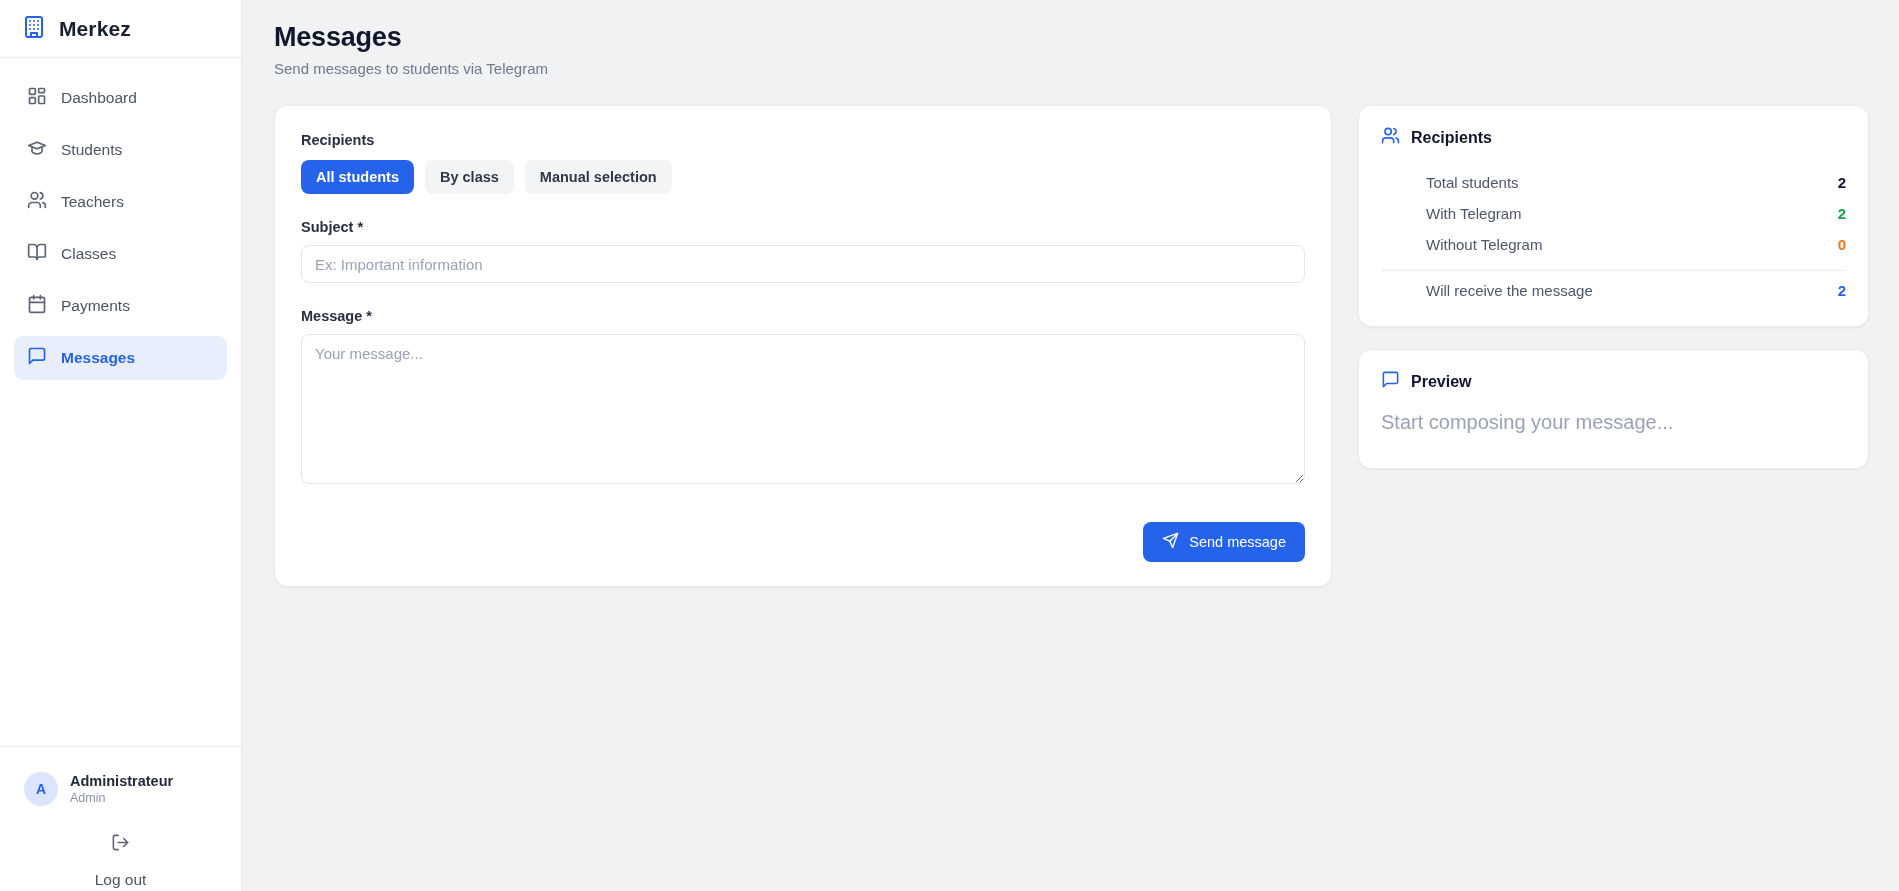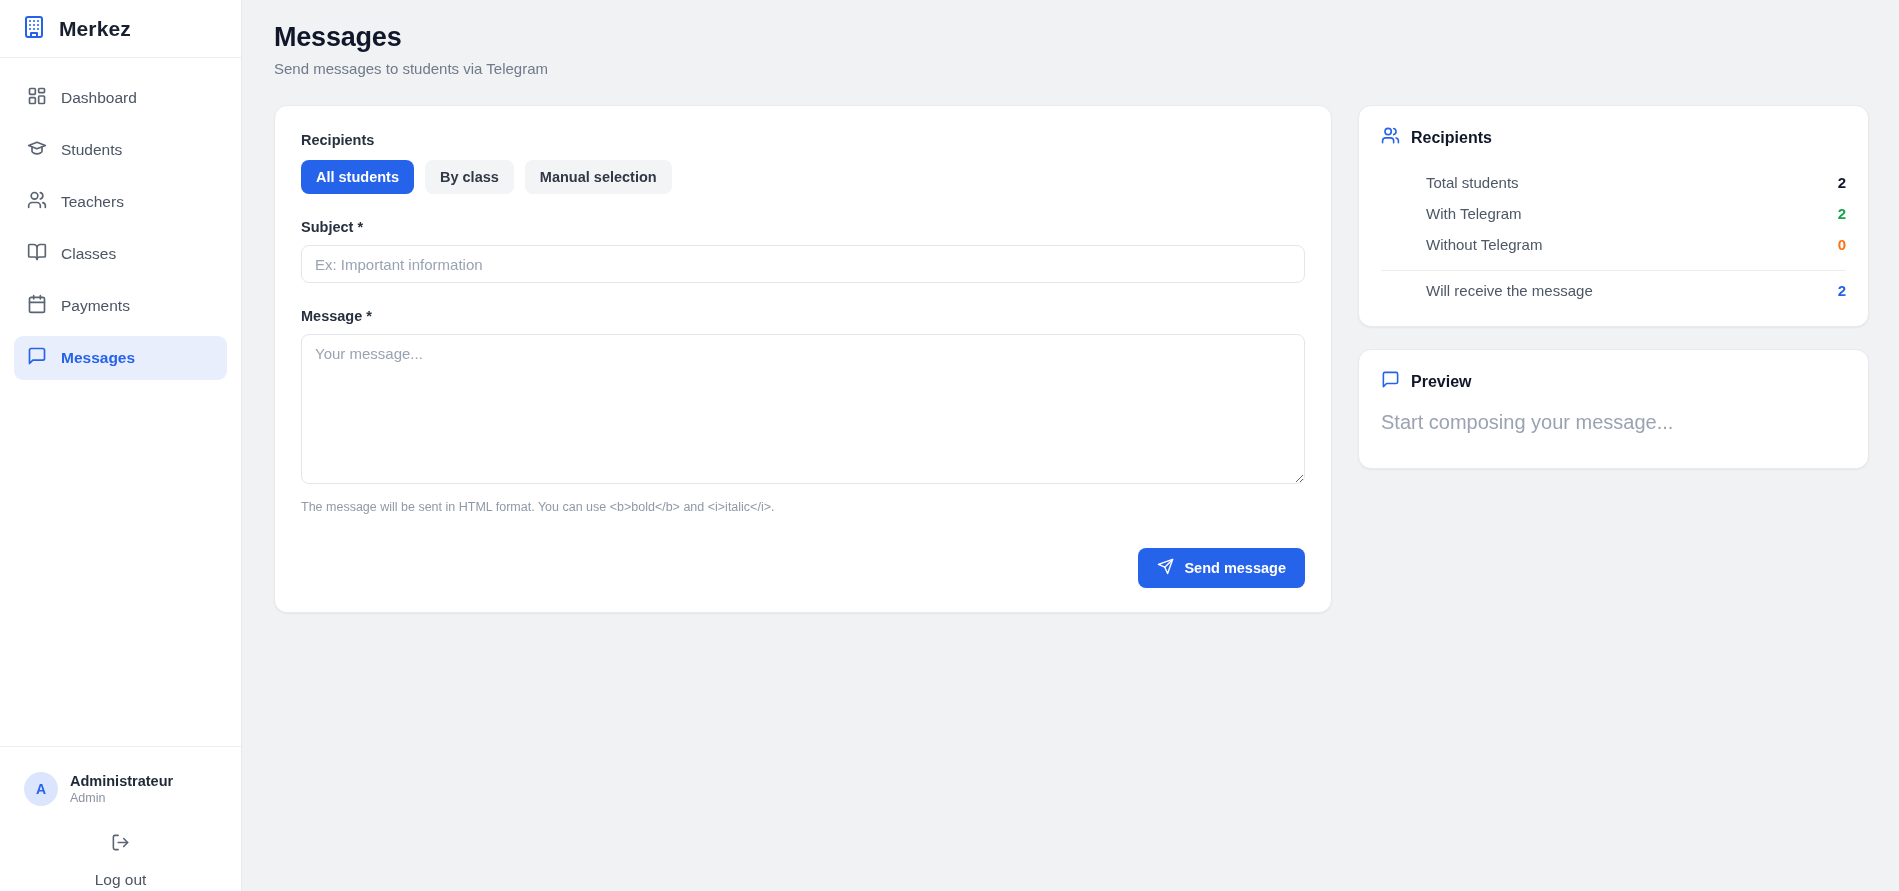--- a/index.html
+++ b/index.html
@@ -100,21 +100,21 @@
     font-family: inherit; background: #fff; outline: none;
     resize: vertical;
   }
   .hint { font-size: 12.5px; color: #9099a8; margin-top: 12px; }
 
   .actions { display: flex; justify-content: flex-end; margin-top: 34px; }
   .send-btn {
     display: flex; align-items: center; gap: 10px;
     height: 40px; padding: 0 19px;
     background: #2563eb; color: #fff; border: none; border-radius: 8px;
-    font-size: 14.5px; font-weight: 700; font-family: inherit; cursor: pointer;
+    font-size: 14.5px; font-weight: 400; font-family: inherit; cursor: pointer;
   }
 
   
   .side-col { width: 518px; display: flex; flex-direction: column; gap: 22px; }
   .side-card { padding: 20px 22px 20px 22px; }
   .card-head { display: flex; align-items: center; gap: 11px; margin-bottom: 18px; }
   .card-head-title { font-size: 16px; font-weight: 700; color: #10172a; }
 
   .stat-row {
     display: flex; justify-content: space-between; align-items: center;
@@ -249,21 +249,20 @@
         </div>
 
         <div class="block">
           <label class="field-label">Subject *</label>
           <input class="text-input" type="text" placeholder="Ex: Important information" style="">
         </div>
 
         <div class="block">
           <label class="field-label">Message *</label>
           <textarea class="textarea" placeholder="Your message..." style=""></textarea>
-          <div class="hint">The message will be sent in HTML format. You can use &lt;b&gt;bold&lt;/b&gt; and &lt;i&gt;italic&lt;/i&gt;.</div>
         </div>
 
         <div class="actions">
           <button class="send-btn">
             <span>
               <svg width="17" height="17" viewBox="0 0 24 24" fill="none" stroke="#fff" stroke-width="2" stroke-linecap="round" stroke-linejoin="round">
                 <path d="m22 2-7 20-4-9-9-4Z"></path>
                   <path d="M22 2 11 13"></path>
               </svg>
             </span>

